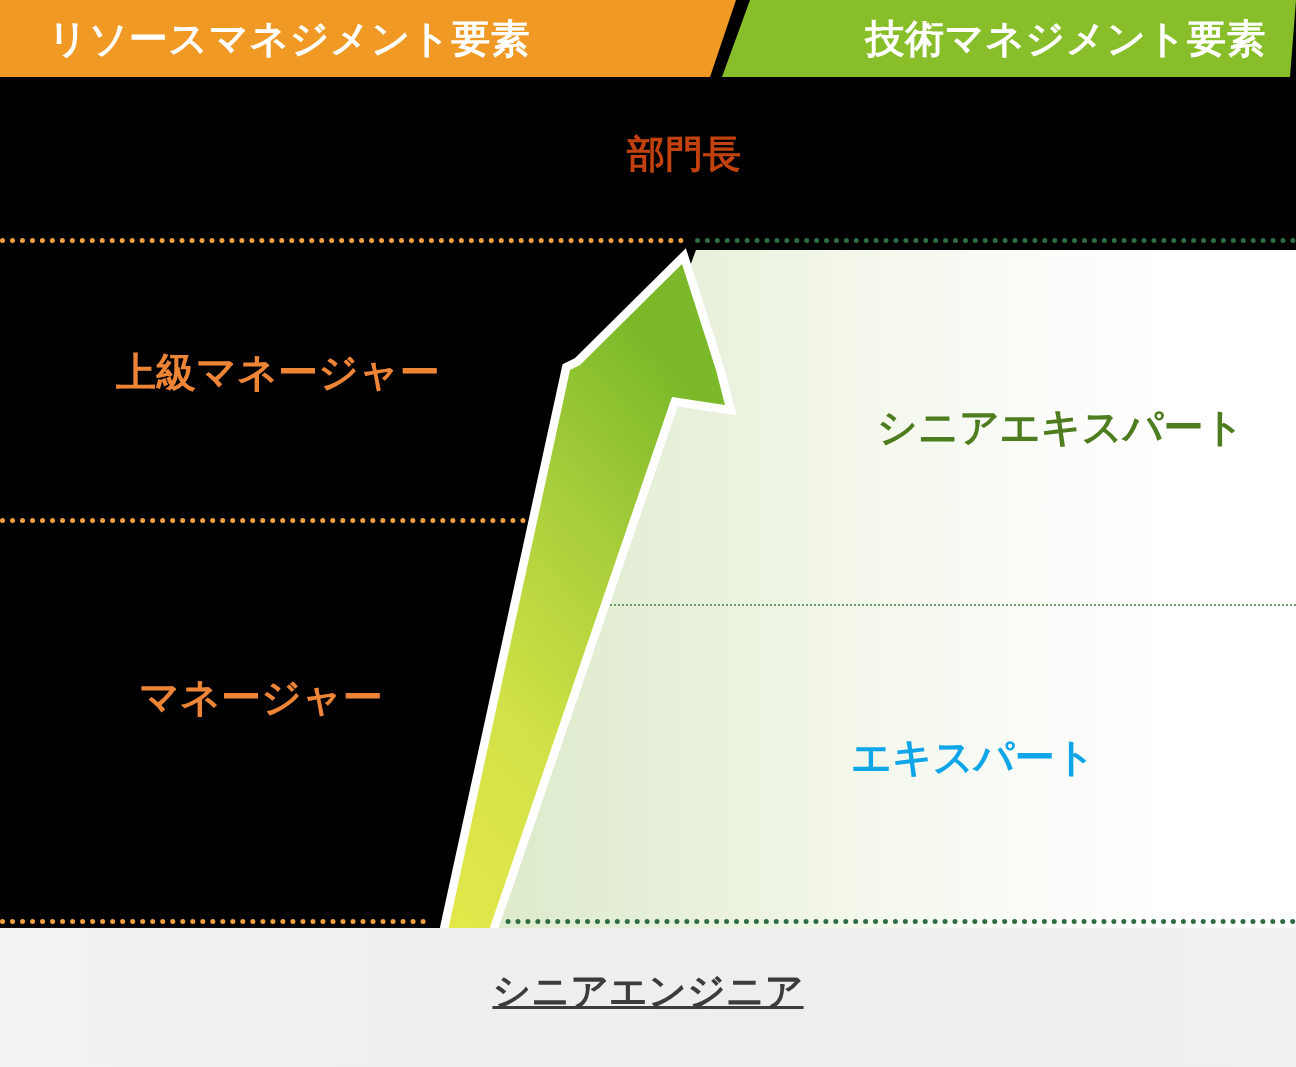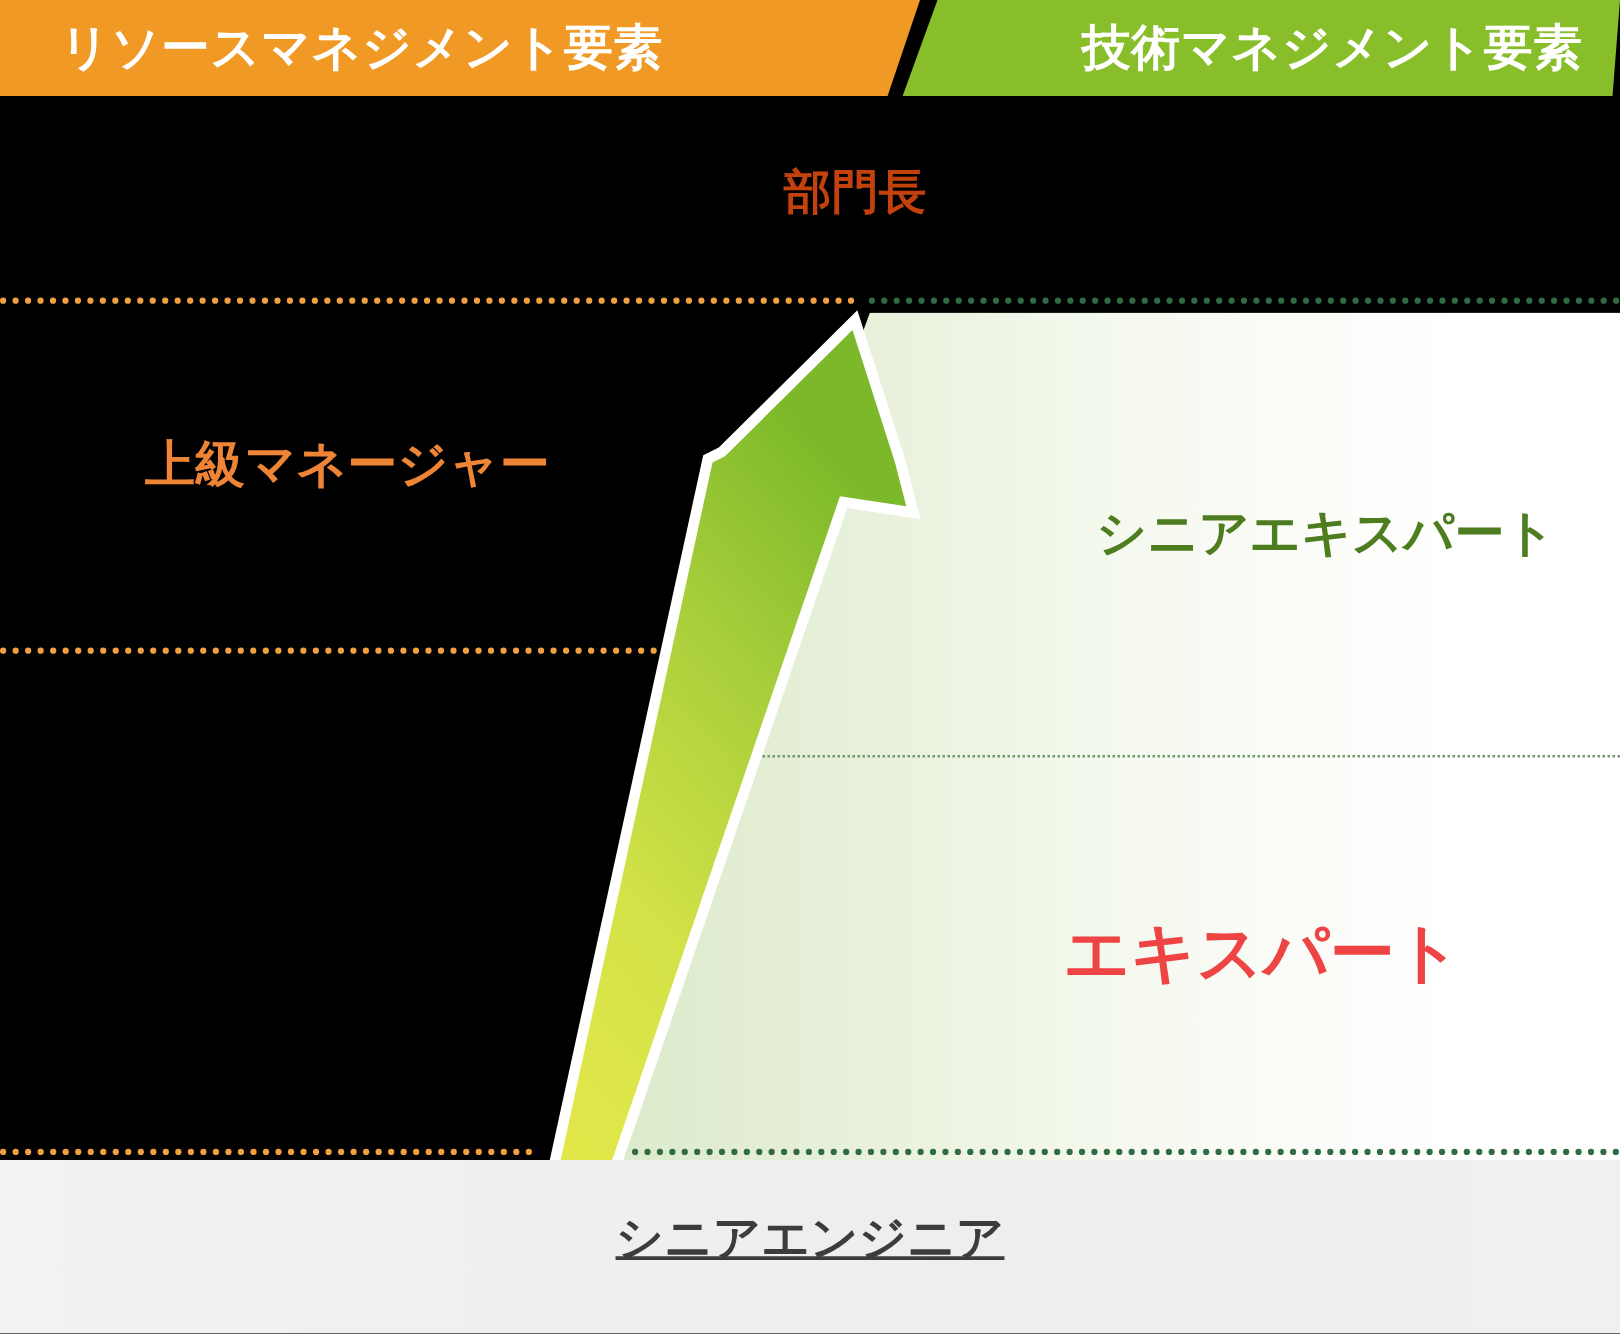--- a/index.html
+++ b/index.html
@@ -119,22 +119,22 @@
     font-size: 40px;
   }
   #label-senior-expert {
     left: 840px; top: 407px;
     color: #4E7D20;
     font-size: 40px;
     margin-left: 37px;
   }
   #label-expert {
     left: 851px; top: 737px;
-    color: #ef4444;
-    font-size: 52px;
+    color: #0ea5e9;
+    font-size: 40px;
   }
 
   
   #bottom-strip {
     position: absolute;
     left: 0;
     top: 928px;
     width: 1296px;
     height: 139px;
     background: linear-gradient(to right, #F2F2F2 0%, #EFEFEF 35%, #EEEEEE 60%, #F0F0F0 100%);
@@ -185,20 +185,21 @@
     </defs>
 
     <path d="M 27 690 L 150 125 L 160 120 L 262 19 L 296 125 L 305 160 L 252 152 L 68 688 Z" fill="none" stroke="#FFFFFF" stroke-width="17" stroke-linejoin="miter"></path>
     <path d="M 27 690 L 150 125 L 160 120 L 262 19 L 296 125 L 305 160 L 252 152 L 68 688 Z" fill="url(#arrowGrad)"></path>
   </svg>
 
   <div class="label" id="label-bucho">部門長</div>
 
   <div class="label" id="label-senior-manager">上級マネージャー</div>
 
+  <div class="label" id="label-manager">マネージャー</div>
 
   <div class="label" id="label-senior-expert">シニアエキスパート</div>
 
   <div class="label" id="label-expert">エキスパート</div>
 
   <div id="bottom-strip"></div>
   <div id="label-senior-engineer">シニアエンジニア</div>
 
 </div>
 

